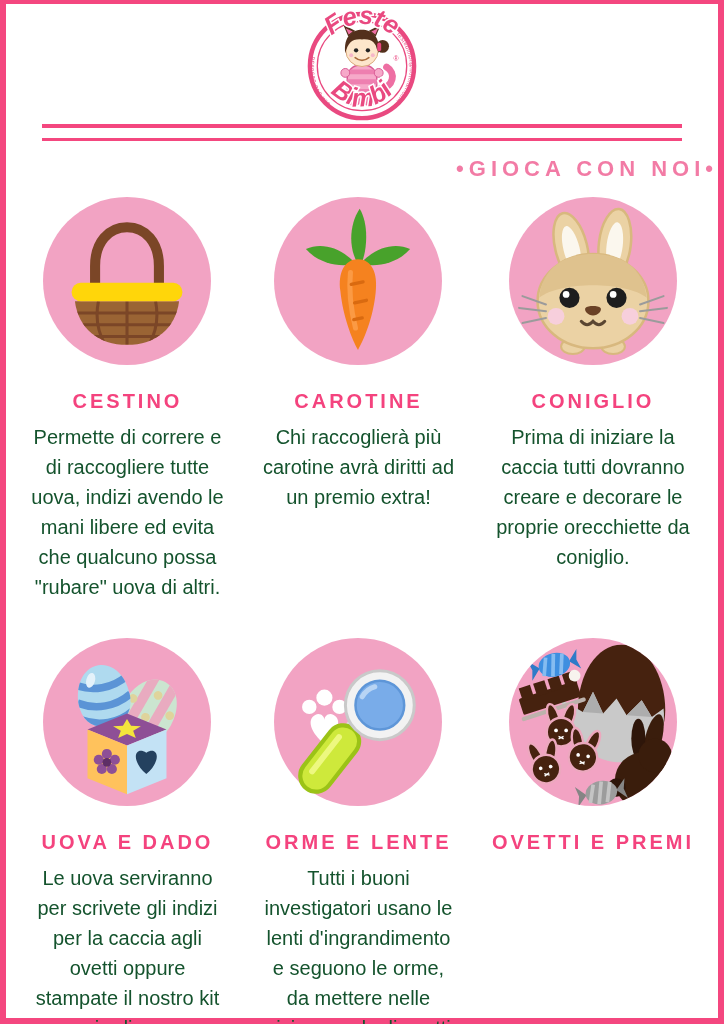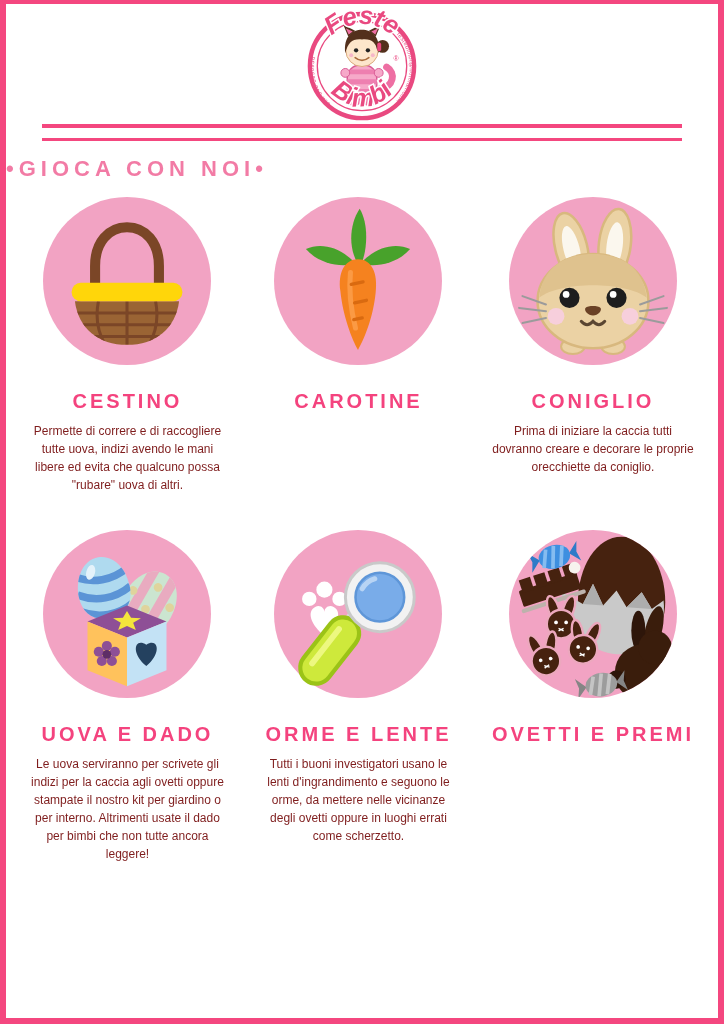--- a/index.html
+++ b/index.html
@@ -6,28 +6,28 @@
   body{width:724px;height:1024px;overflow:hidden;font-family:"Liberation Sans",sans-serif;}
   .poster{box-sizing:border-box;width:724px;height:1024px;background:#ffffff;
     border-style:solid;border-color:#F4477F;border-width:4px 6px 6px 6px;}
   .logo-wrap{display:flex;justify-content:center;margin-top:6px;}
   .divider{background:#F4477F;margin:0 36px;}
   .divider.thick{height:4px;}
   .divider.thin{height:3px;margin-top:10px;}
   .title{text-align:center;margin:10px 0 6px;}
   .title-inner{display:inline-block;transform:scaleX(0.74);transform-origin:center;
     color:#F4437E;font-size:64px;font-weight:700;letter-spacing:2px;line-height:1.05;white-space:nowrap;}
-  .subtitle{text-align:left;color:#F27BA5;font-weight:700;font-size:22px;
+  .subtitle{text-align:right;color:#F27BA5;font-weight:700;font-size:22px;
     letter-spacing:5px;margin-top:15px;}
   .grid{display:grid;grid-template-columns:repeat(3,1fr);column-gap:10px;row-gap:18px;
     padding:0 24px;margin-top:15px;gap:36px;}
   .cell{display:flex;flex-direction:column;align-items:center;text-align:center;}
   .circle-icon{width:168px;height:168px;display:block;}
   .cell h2{color:#F4437E;font-size:20px;font-weight:700;letter-spacing:3px;margin:25px 0 0;white-space:nowrap;}
-  .cell p{color:#7f1d1d;font-size:12px;line-height:1.5;margin:9px 0 0;width:100%;}
+  .cell p{color:#14532d;font-size:20px;line-height:1.5;margin:9px 0 0;width:100%;}
 </style>
 </head>
 <body>
 
 <div class="poster">
 
   <div class="logo-wrap">
     <svg width="118" height="114" viewBox="0 0 120 116">
       <defs>
         <path id="arcTop" d="M 16,52 A 44.5,44.5 0 0 1 104,52"></path>
@@ -120,20 +120,21 @@
         </g>
         <path d="M50,37 C58,37 62,45 60.5,57 C59,72 53.5,85 50,91 C46.5,85 41,71 39.5,56 C38,45 42,37 50,37 Z" fill="#F5821F"></path>
         <path d="M45.5,45 C44.5,55 46,68 48.5,78" stroke="#FB9A44" stroke-width="3" fill="none" stroke-linecap="round"></path>
         <g stroke="#D96A10" stroke-width="2" stroke-linecap="round">
           <path d="M46,52 L53,50.5"></path>
             <path d="M48,63 L55,61.5"></path>
             <path d="M47.5,73 L52.5,72"></path>
         </g>
       </svg>
       <h2>CAROTINE</h2>
+      <p>Chi raccoglierà più carotine avrà diritti ad un premio extra!</p>
     </div>
 
     <div class="cell">
       <svg class="circle-icon" viewBox="0 0 100 100">
         <circle cx="50" cy="50" r="50" fill="#F2A3C3"></circle>
         <g transform="rotate(-14 37 30)">
           <ellipse cx="37" cy="30" rx="9.5" ry="21" fill="#EBD2A4" stroke="#D8B87E" stroke-width="1.5"></ellipse>
           <ellipse cx="37" cy="31" rx="4.8" ry="14" fill="#FBF7EE"></ellipse>
         </g>
         <g transform="rotate(7 63 28)">

